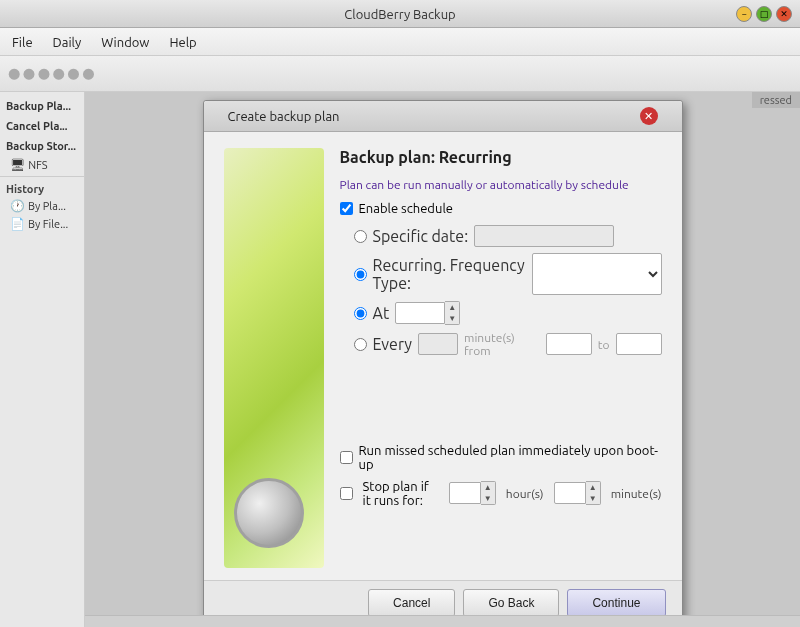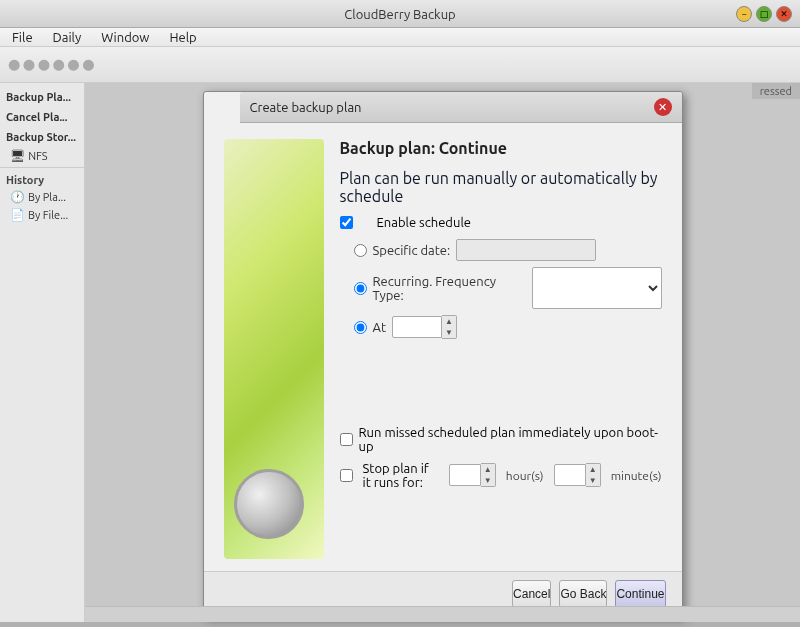--- a/index.html
+++ b/index.html
@@ -44,21 +44,21 @@
       justify-content: center;
       font-size: 9px;
     }
     .win-btn-min { background: #f0c040; }
     .win-btn-max { background: #60b030; }
     .win-btn-close { background: #e05030; }
 
     
     .menu-bar {
       background: linear-gradient(to bottom, #f5f5f5, #e8e8e8);
-      height: 19px;
+      height: 28px;
       display: flex;
       align-items: center;
       padding: 0 4px;
       border-bottom: 1px solid #ccc;
       gap: 4px;
     }
     .menu-item {
       padding: 2px 8px;
       cursor: pointer;
       color: #222;
@@ -145,27 +145,26 @@
       border: 1px solid #888;
       border-radius: 3px;
       width: 480px;
       box-shadow: 3px 3px 10px rgba(0,0,0,0.4);
       position: relative;
     }
 
     
     .dialog-titlebar {
       background: linear-gradient(to bottom, #e0e0e0, #cccccc);
-      padding: 6px 10px;
+      padding: 6px 24px;
       border-bottom: 1px solid #aaa;
       display: flex;
       align-items: center;
       justify-content: space-between;
       border-radius: 3px 3px 0 0;
-      margin-left: 36px;
     }
     .dialog-title {
       font-size: 13px;
       font-weight: normal;
       color: #222;
     }
     .dialog-close-btn {
       width: 18px;
       height: 18px;
       background: #cc3333;
@@ -213,45 +212,45 @@
     }
 
     .page-title {
       font-size: 16px;
       font-weight: bold;
       color: #222;
       margin-bottom: 12px;
     }
 
     .description {
-      font-size: 16px;
-      color: #0f172a;
+      font-size: 12px;
+      color: #4c1d95;
       margin-bottom: 10px;
     }
 
     .checkbox-row {
       display: flex;
       align-items: center;
-      gap: 24px;
+      gap: 6px;
       margin-bottom: 10px;
     }
 
     .form-section {
       margin-left: 14px;
     }
 
     .radio-row {
       display: flex;
       align-items: center;
       gap: 6px;
       margin-bottom: 6px;
     }
 
     .radio-label {
-      font-size: 13px;
+      font-size: 16px;
       color: #333;
     }
 
     .text-input {
       height: 22px;
       border: 1px solid #aaa;
       background: #e8e8e8;
       padding: 2px 4px;
       font-size: 12px;
       color: #888;
@@ -362,21 +361,21 @@
       border-top: 1px solid #ccc;
       display: flex;
       justify-content: flex-end;
       gap: 8px;
       background: #e8e8e8;
       border-radius: 0 0 3px 3px;
     }
 
     .btn {
       height: 28px;
-      padding: 0 0;
+      padding: 0 24px;
       border: 1px solid #aaa;
       border-radius: 3px;
       font-size: 12px;
       cursor: pointer;
       background: linear-gradient(to bottom, #f8f8f8, #e0e0e0);
       color: #222;
     }
     .btn-continue {
       background: linear-gradient(to bottom, #e8e8f8, #c8c8e8);
       border-color: #9090c0;
@@ -464,21 +463,21 @@
           <button class="dialog-close-btn">✕</button>
         </div>
 
         <div class="dialog-content">
 
           <div class="dialog-deco">
             <div class="deco-circle"></div>
           </div>
 
           <div class="dialog-form">
-            <div class="page-title">Backup plan: Continue</div>
+            <div class="page-title">Backup plan: Recurring</div>
 
             <div class="description">Plan can be run manually or automatically by schedule</div>
 
             <div class="checkbox-row">
               <input type="checkbox" checked="" id="enableSchedule" style="">
               <label for="enableSchedule">Enable schedule</label>
             </div>
 
             <div class="form-section">
 
@@ -505,20 +504,29 @@
                   <label for="atTime" class="radio-label">At</label>
                   <div class="spinner-wrapper">
                     <input type="text" class="spinner-input" style="">
                     <div class="spinner-btns">
                       <button class="spinner-btn">▲</button>
                       <button class="spinner-btn">▼</button>
                     </div>
                   </div>
                 </div>
 
+                <div class="radio-row">
+                  <input type="radio" name="dailyFreq" id="everyMin" style="">
+                  <label for="everyMin" class="radio-label">Every</label>
+                  <input type="text" class="small-input" style="">
+                  <span class="inline-label greyed">minute(s) from</span>
+                  <input type="text" class="time-input" style="width: 46px;">
+                  <span class="inline-label greyed">to</span>
+                  <input type="text" class="time-input" style="width: 46px;">
+                </div>
               </div>
             </div>
 
             <div class="spacer-row"></div>
 
             <div class="boot-checkbox-row">
               <input type="checkbox" id="bootUp" style="">
               <label for="bootUp">Run missed scheduled plan immediately upon boot-up</label>
             </div>
 

